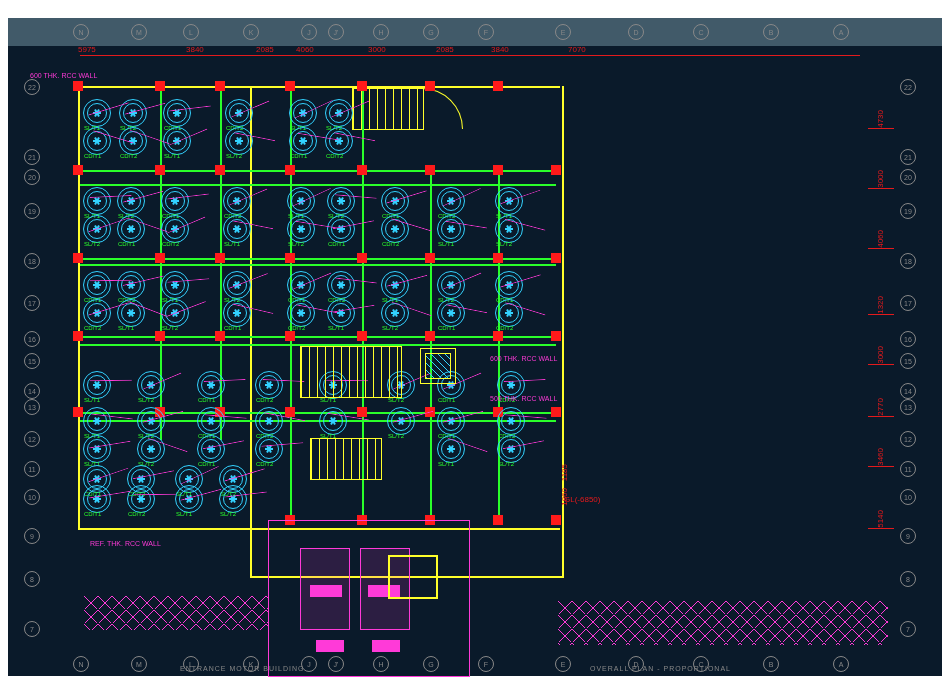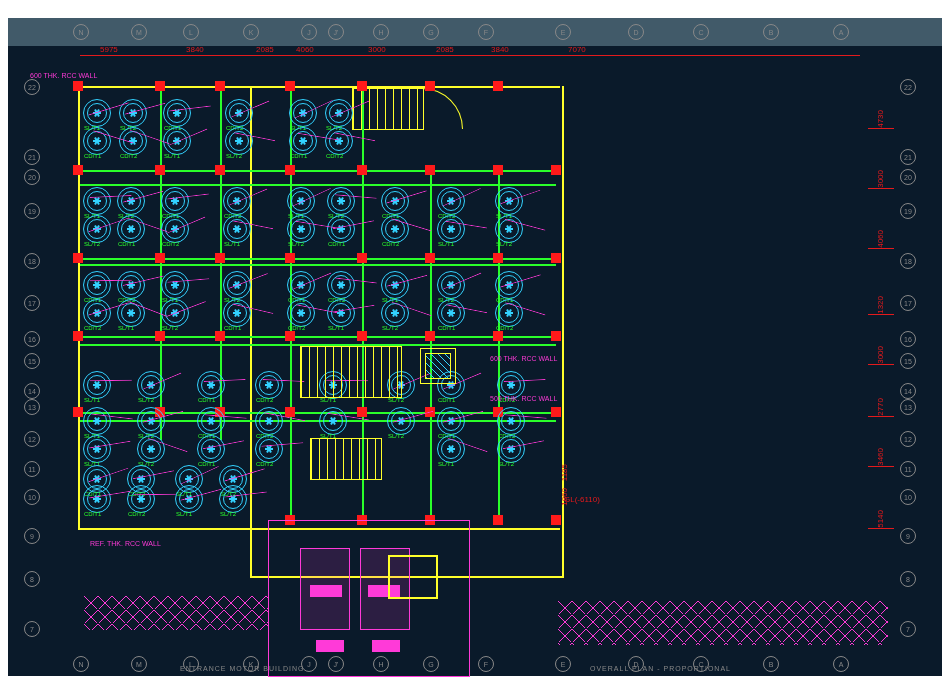--- a/index.html
+++ b/index.html
@@ -253,21 +253,21 @@
       <div class="grid-bubble" style="left: 900px; top: 399px;">13</div>
       <div class="grid-bubble" style="left: 900px; top: 431px;">12</div>
       <div class="grid-bubble" style="left: 900px; top: 461px;">11</div>
       <div class="grid-bubble" style="left: 900px; top: 489px;">10</div>
       <div class="grid-bubble" style="left: 900px; top: 528px;">9</div>
       <div class="grid-bubble" style="left: 900px; top: 571px;">8</div>
       <div class="grid-bubble" style="left: 900px; top: 621px;">7</div>
     </div>
 
   <div id="dims-top">
-      <div class="dim-text" style="left: 100px; top: 45px;">5975</div>
+      <div class="dim-text" style="left: 78px; top: 45px;">5975</div>
       <div class="dim-text" style="left: 186px; top: 45px;">3840</div>
       <div class="dim-text" style="left: 256px; top: 45px;">2085</div>
       <div class="dim-text" style="left: 296px; top: 45px;">4060</div>
       <div class="dim-text" style="left: 368px; top: 45px;">3000</div>
       <div class="dim-text" style="left: 436px; top: 45px;">2085</div>
       <div class="dim-text" style="left: 491px; top: 45px;">3840</div>
       <div class="dim-text" style="left: 568px; top: 45px;">7070</div>
     </div>
   <div id="dims-right">
       <div class="dim-text dim-text-v" style="left: 876px; top: 110px;">4730</div>
@@ -928,21 +928,21 @@
   <div class="block-m" style="left:268px; top:520px; width:200px; height:155px;"></div>
   <div class="block-m" style="left:300px; top:548px; width:48px; height:80px; background:rgba(255,58,216,0.14);"></div>
   <div class="block-m" style="left:360px; top:548px; width:48px; height:80px; background:rgba(255,58,216,0.14);"></div>
   <div class="block-m" style="left:310px; top:585px; width:30px; height:10px; background:#ff3ad8;"></div>
   <div class="block-m" style="left:368px; top:585px; width:30px; height:10px; background:#ff3ad8;"></div>
   <div class="block-m" style="left:316px; top:640px; width:26px; height:10px; background:#ff3ad8;"></div>
   <div class="block-m" style="left:372px; top:640px; width:26px; height:10px; background:#ff3ad8;"></div>
   <div class="wall" style="left:388px; top:555px; width:46px; height:40px;"></div>
 
   <div class="level-text" style="left:564px; top:495px;">
-    <span>GL</span>(<span>-6110</span>)
+    <span>GL</span>(<span>-6850</span>)
   </div>
   <div class="dim-text dim-text-v" style="left:560px; top:464px;">1185</div>
   <div class="dim-text dim-text-v" style="left:560px; top:488px;">1860</div>
 
   <div class="legend-text" style="left:180px; bottom:8px;">ENTRANCE MOTOR BUILDING</div>
   <div class="legend-text" style="left:590px; bottom:8px;">OVERALL PLAN - PROPORTIONAL</div>
 
 </div>
 
 </body></html>

